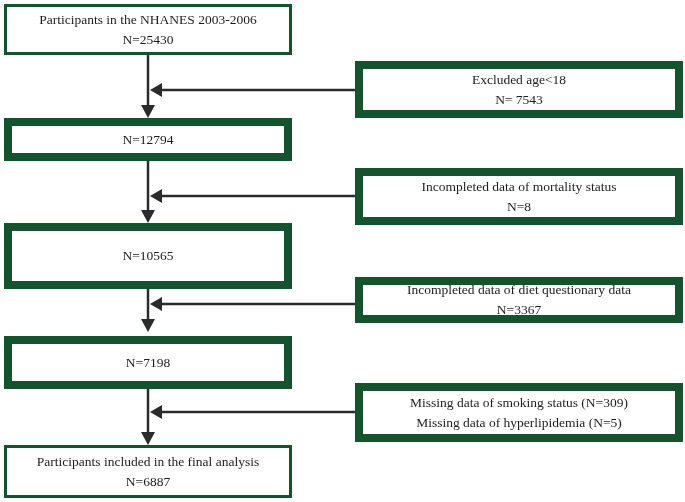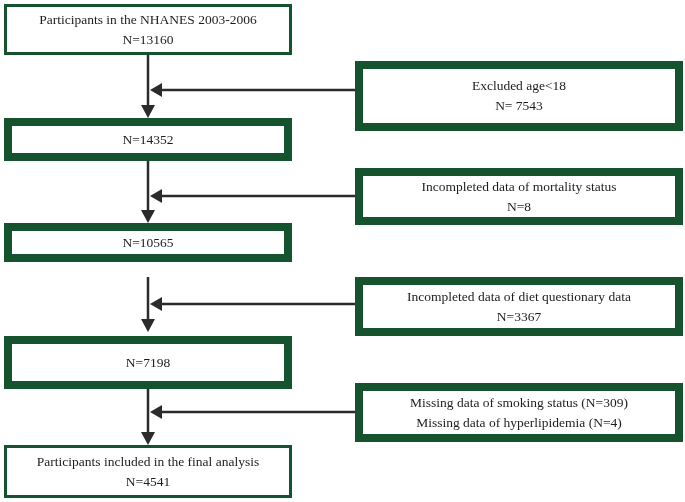--- a/index.html
+++ b/index.html
@@ -29,29 +29,29 @@
     font-size: 13.5px;
     line-height: 20px;
     z-index: 2;
   }
   .box.thick { border-width: 3px; }
 
   
   .main-box { left: 4px; width: 288px; }
   .mb-0 { top: 4px;   height: 51px; }
   .mb-1 { top: 118px; height: 43px; }
-  .mb-2 { top: 223px; height: 39px; text-align: center; }
+  .mb-2 { top: 223px; height: 66px; text-align: center; }
   .mb-3 { top: 336px; height: 53px; }
   .mb-4 { top: 445px; height: 53px; justify-content: center; }
 
   
   .excl-box { left: 355px; width: 328px; }
-  .eb-0 { top: 61px;  height: 70px; font-family: Liberation Serif, serif; }
+  .eb-0 { top: 61px;  height: 57px; font-family: Liberation Serif, serif; }
   .eb-1 { top: 168px; height: 57px; }
-  .eb-2 { top: 277px; height: 59px; }
+  .eb-2 { top: 277px; height: 46px; }
   .eb-3 { top: 383px; height: 59px; }
 
   .arrow-layer {
     position: absolute;
     top: 0; left: 0;
     width: 685px;
     height: 502px;
     z-index: 1;
     pointer-events: none;
   }
@@ -95,53 +95,53 @@
       <polygon points="162,297 162,311 150,304"></polygon>
     </g>
     <g>
       <line x1="355" y1="412" x2="160" y2="412"></line>
       <polygon points="162,405 162,419 150,412"></polygon>
     </g>
   </svg>
 
   <div class="box main-box mb-0 thick">
     <div>Participants in the NHANES 2003-2006</div>
-    <div>N=13160</div>
+    <div>N=25430</div>
   </div>
 
   <div class="box main-box mb-1">
-    <div>N=14352</div>
+    <div>N=12794</div>
   </div>
 
   <div class="box main-box mb-2">
     <div>N=10565</div>
   </div>
 
   <div class="box main-box mb-3">
     <div>N=7198</div>
   </div>
 
   <div class="box main-box mb-4 thick">
     <div>Participants included in the final analysis</div>
-    <div>N=4541</div>
+    <div>N=6887</div>
   </div>
 
   <div class="box excl-box eb-0">
     <div>Excluded age&lt;18</div>
     <div>N= 7543</div>
   </div>
 
   <div class="box excl-box eb-1">
     <div>Incompleted data of mortality status</div>
     <div>N=8</div>
   </div>
 
   <div class="box excl-box eb-2">
     <div>Incompleted data of diet questionary data</div>
     <div>N=3367</div>
   </div>
 
   <div class="box excl-box eb-3">
     <div>Missing data of smoking status (N=309)</div>
-    <div>Missing data of hyperlipidemia (N=4)</div>
+    <div>Missing data of hyperlipidemia (N=5)</div>
   </div>
 
 </div>
 
 </body></html>

